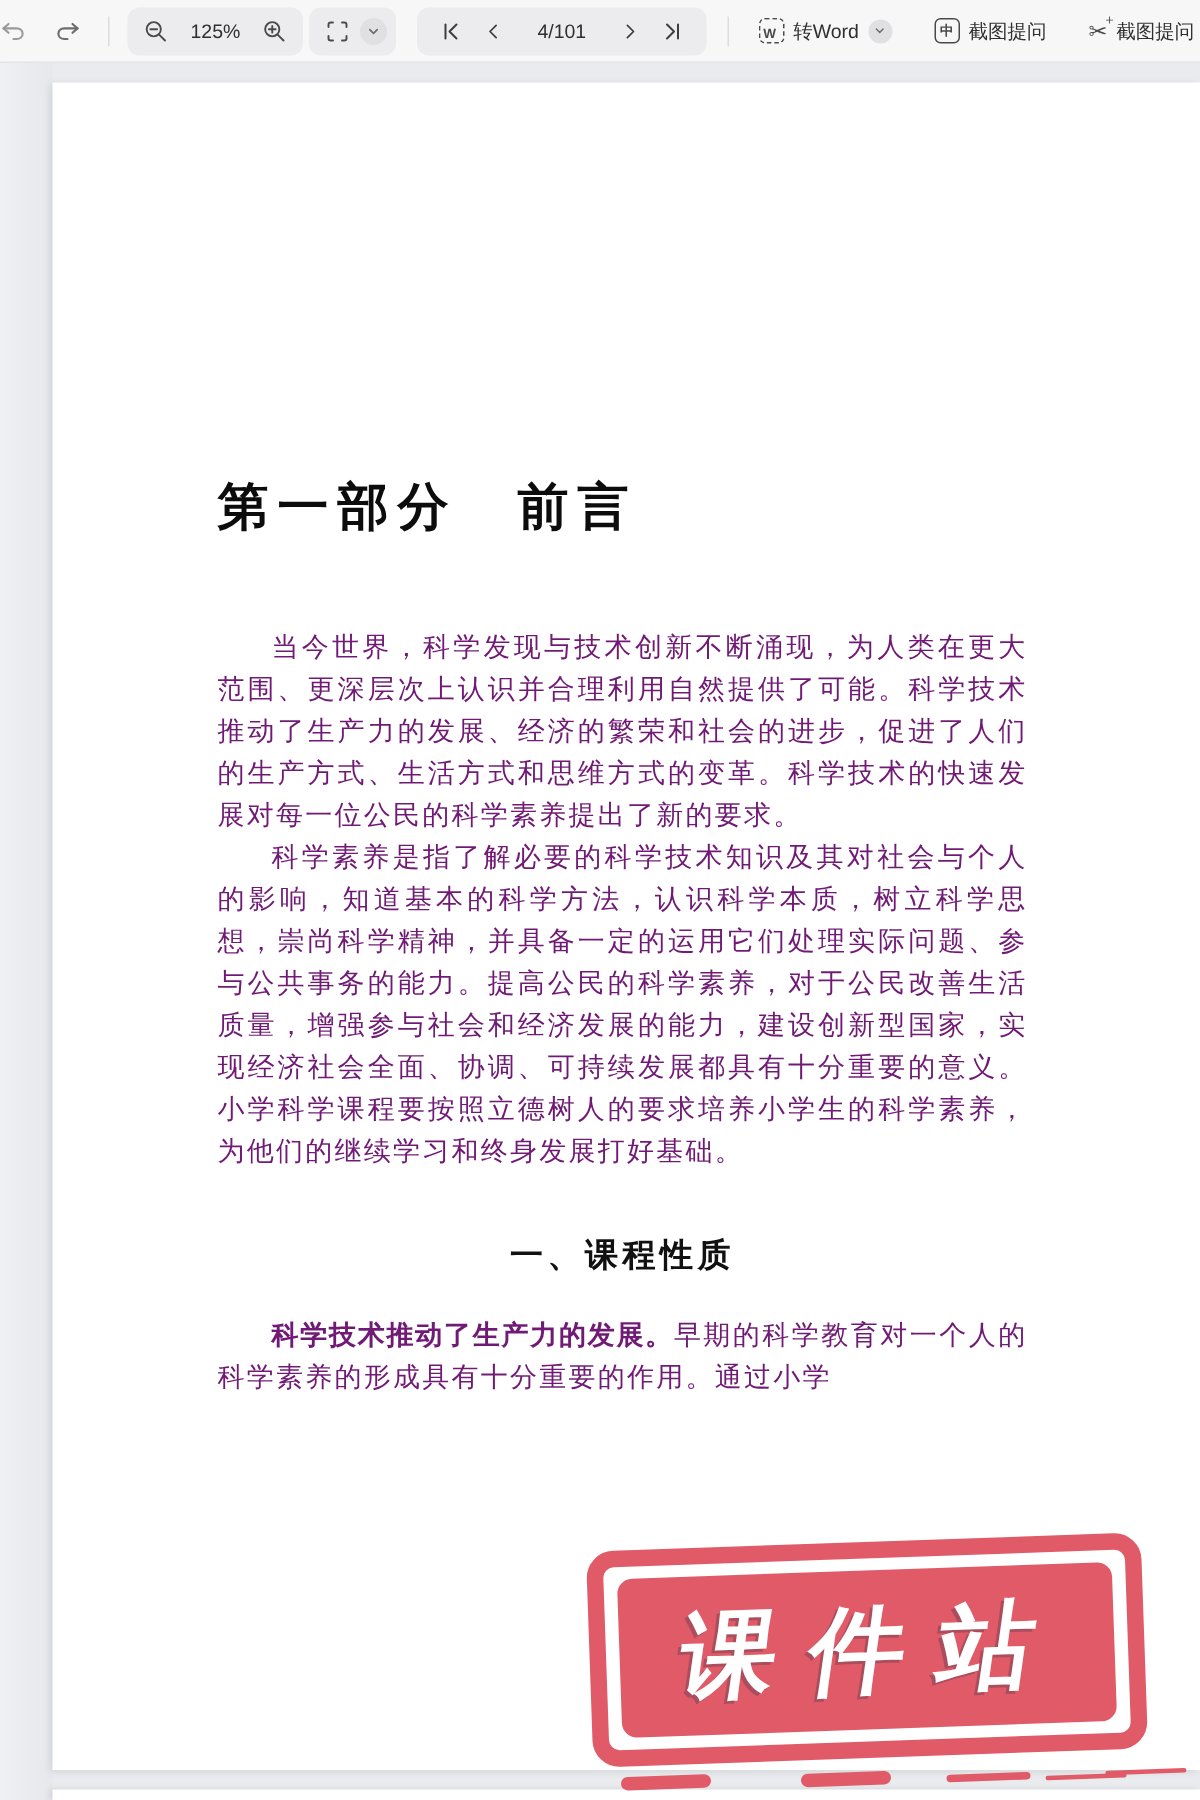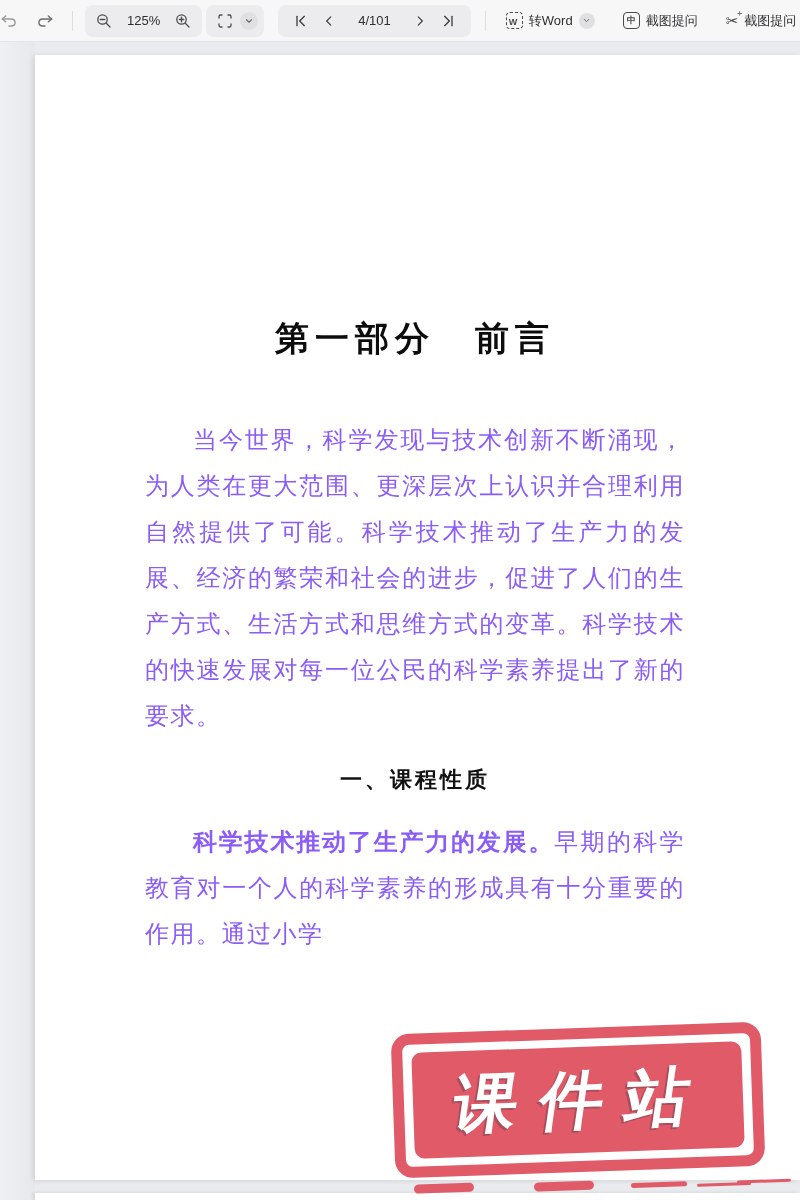--- a/index.html
+++ b/index.html
@@ -56,32 +56,32 @@
     position:absolute; left:35px; top:13px; width:765px; height:1125px;
     background:#ffffff; box-shadow:-2px 1px 5px rgba(0,0,0,0.10);
     padding:0 115px 0 110px;
   }
   .page2 {
     position:absolute; left:35px; top:1151px; width:765px; height:7px;
     background:#ffffff; box-shadow:-2px 0 4px rgba(0,0,0,0.10);
   }
 
   .doc-title {
-    margin-top:260px; text-align:center; font-size:34px; font-weight:bold;
+    margin-top:260px; font-size:34px; font-weight:bold;
     letter-spacing:6px; color:#0c0c0c; line-height:46px;
     font-family:"Liberation Sans", sans-serif;
   }
   .body-par {
     font-family:"Liberation Serif", serif;
-    font-size:24px; line-height:46px; letter-spacing:1.5px; color:#8b5cf6;
+    font-size:18px; line-height:28px; letter-spacing:1.5px; color:#701a75;
     text-align:justify; text-indent:2em;
   }
   .par1 { margin-top:56px; }
   .sec-heading {
-    margin-top:26px; text-align:center; font-size:22px; font-weight:bold;
+    margin-top:41px; text-align:center; font-size:22px; font-weight:bold;
     letter-spacing:3px; color:#111; line-height:30px;
     font-family:"Liberation Sans", sans-serif;
   }
   .par3 { margin-top:24px; }
   .par3 .lead { font-family:"Liberation Sans", sans-serif; font-weight:bold; letter-spacing:1px; }
 
   
   .stamp {
     position:absolute; left:358px; top:973px; transform:rotate(-2deg);
     z-index:5;
@@ -232,20 +232,21 @@
 
 </div>
 
 <div class="viewer">
   <div class="edge-strip"></div>
 
   <div class="page">
     <h1 class="doc-title">第一部分　前言</h1>
 
     <p class="body-par par1">当今世界，科学发现与技术创新不断涌现，为人类在更大范围、更深层次上认识并合理利用自然提供了可能。科学技术推动了生产力的发展、经济的繁荣和社会的进步，促进了人们的生产方式、生活方式和思维方式的变革。科学技术的快速发展对每一位公民的科学素养提出了新的要求。</p>
+    <p class="body-par">科学素养是指了解必要的科学技术知识及其对社会与个人的影响，知道基本的科学方法，认识科学本质，树立科学思想，崇尚科学精神，并具备一定的运用它们处理实际问题、参与公共事务的能力。提高公民的科学素养，对于公民改善生活质量，增强参与社会和经济发展的能力，建设创新型国家，实现经济社会全面、协调、可持续发展都具有十分重要的意义。小学科学课程要按照立德树人的要求培养小学生的科学素养，为他们的继续学习和终身发展打好基础。</p>
 
     <h2 class="sec-heading">一、课程性质</h2>
 
     <p class="body-par par3"><span class="lead">科学技术推动了生产力的发展。</span><span>早期的科学教育对一个人的科学素养的形成具有十分重要的作用。通过小学</span></p>
 
     <div class="stamp">
       <div class="stamp-frame">
         <div class="stamp-inner">
           <span class="stamp-text">课件站</span>
         </div>

